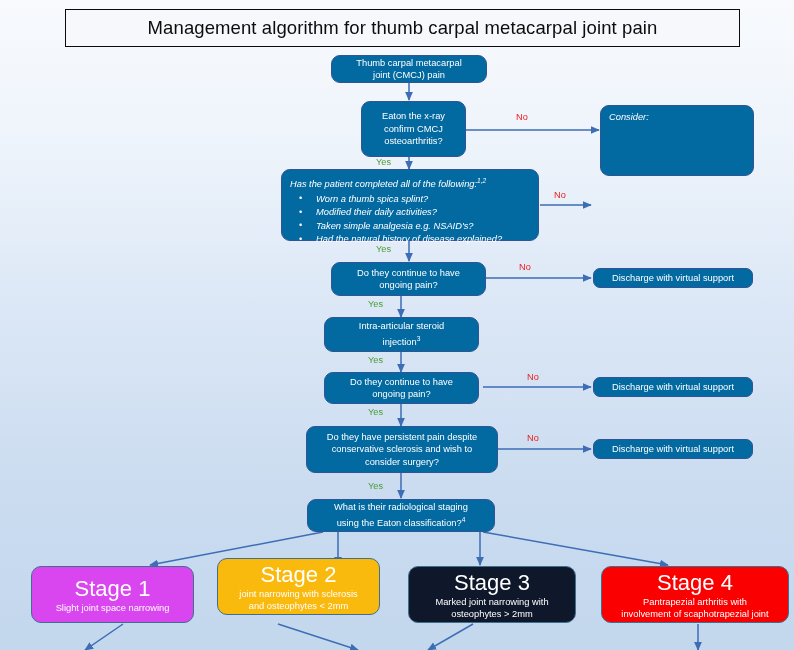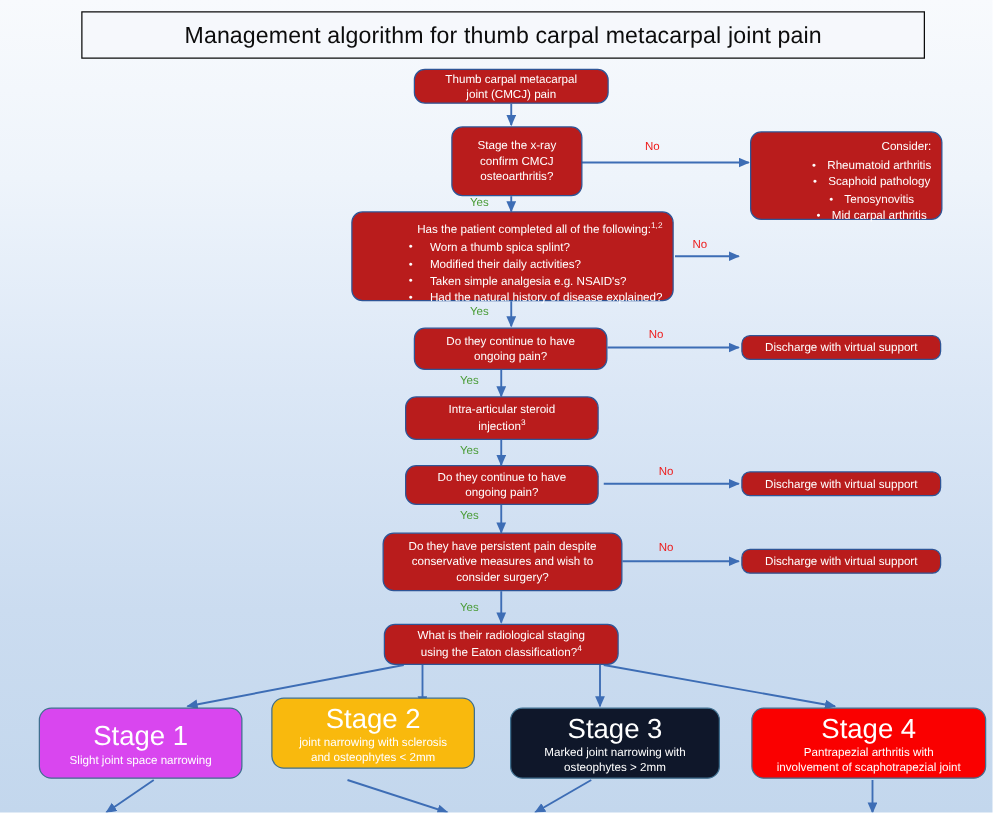--- a/index.html
+++ b/index.html
@@ -45,42 +45,43 @@
   .title-banner span {
     font-size: 18.5px;
     color: #0c0c0c;
     letter-spacing: 0.1px;
   }
 
   
   .node {
     position: absolute;
     box-sizing: border-box;
-    background: #b91c1c;
+    background: #0369a1;
     border: 1.2px solid #2f5596;
     border-radius: 9px;
     color: #ffffff;
     display: flex;
     flex-direction: column;
     align-items: center;
     justify-content: center;
     text-align: center;
     font-size: 9.3px;
     line-height: 12.5px;
     padding: 3px 6px;
   }
   .node.pill { border-radius: 7px; }
   .node .line { display: block; }
   .node sup { font-size: 6.6px; vertical-align: super; }
 
   
   .node.bullets {
-    align-items: flex-end;
+    align-items: flex-start;
     justify-content: flex-start;
     padding: 5px 8px 5px 8px;
+    font-style: italic;
   }
   .node.bullets .head {
     text-align: center;
     margin-bottom: 2px;
   }
   .node.bullets ul {
     margin: 0;
     padding: 0 0 0 26px;
     list-style: none;
   }
@@ -195,33 +196,27 @@
   <div class="title-banner">
     <span>Management algorithm for thumb carpal metacarpal joint pain</span>
   </div>
 
   <div class="node" style="left:318px; top:55px; width:156px; height:28px;">
     <span class="line">Thumb carpal metacarpal</span>
     <span class="line">joint (CMCJ) pain</span>
   </div>
 
   <div class="node" style="left:348px; top:101px; width:105px; height:56px;">
-    <span class="line">Stage the x-ray</span>
+    <span class="line">Eaton the x-ray</span>
     <span class="line">confirm CMCJ</span>
     <span class="line">osteoarthritis?</span>
   </div>
 
   <div class="node bullets centered" style="left:587px; top:105px; width:154px; height:71px;">
     <div class="head">Consider:</div>
-    <ul>
-      <li>Rheumatoid arthritis</li>
-      <li>Scaphoid pathology</li>
-      <li>Tenosynovitis</li>
-      <li>Mid carpal arthritis</li>
-    </ul>
   </div>
 
   <div class="node bullets" style="left:268px; top:169px; width:258px; height:72px;">
     <div class="head">
       <span>Has the patient completed all of the following:</span><sup>1,2</sup>
     </div>
     <ul>
       <li>Worn  a thumb spica splint?</li>
       <li>Modified their daily activities?</li>
       <li>Taken simple analgesia e.g. NSAID's?</li>
@@ -248,21 +243,21 @@
     <span class="line">Do they continue to have</span>
     <span class="line">ongoing pain?</span>
   </div>
 
   <div class="node pill" style="left:580px; top:377px; width:160px; height:20px;">
     <span class="line">Discharge with virtual support</span>
   </div>
 
   <div class="node" style="left:293px; top:426px; width:192px; height:47px;">
     <span class="line">Do they have persistent pain despite</span>
-    <span class="line">conservative measures and wish to</span>
+    <span class="line">conservative sclerosis and wish to</span>
     <span class="line">consider surgery?</span>
   </div>
 
   <div class="node pill" style="left:580px; top:439px; width:160px; height:20px;">
     <span class="line">Discharge with virtual support</span>
   </div>
 
   <div class="node" style="left:294px; top:499px; width:188px; height:33px;">
     <span class="line">What is their radiological staging</span>
     <span class="line"><span>using the Eaton classification?</span><sup>4</sup></span>

